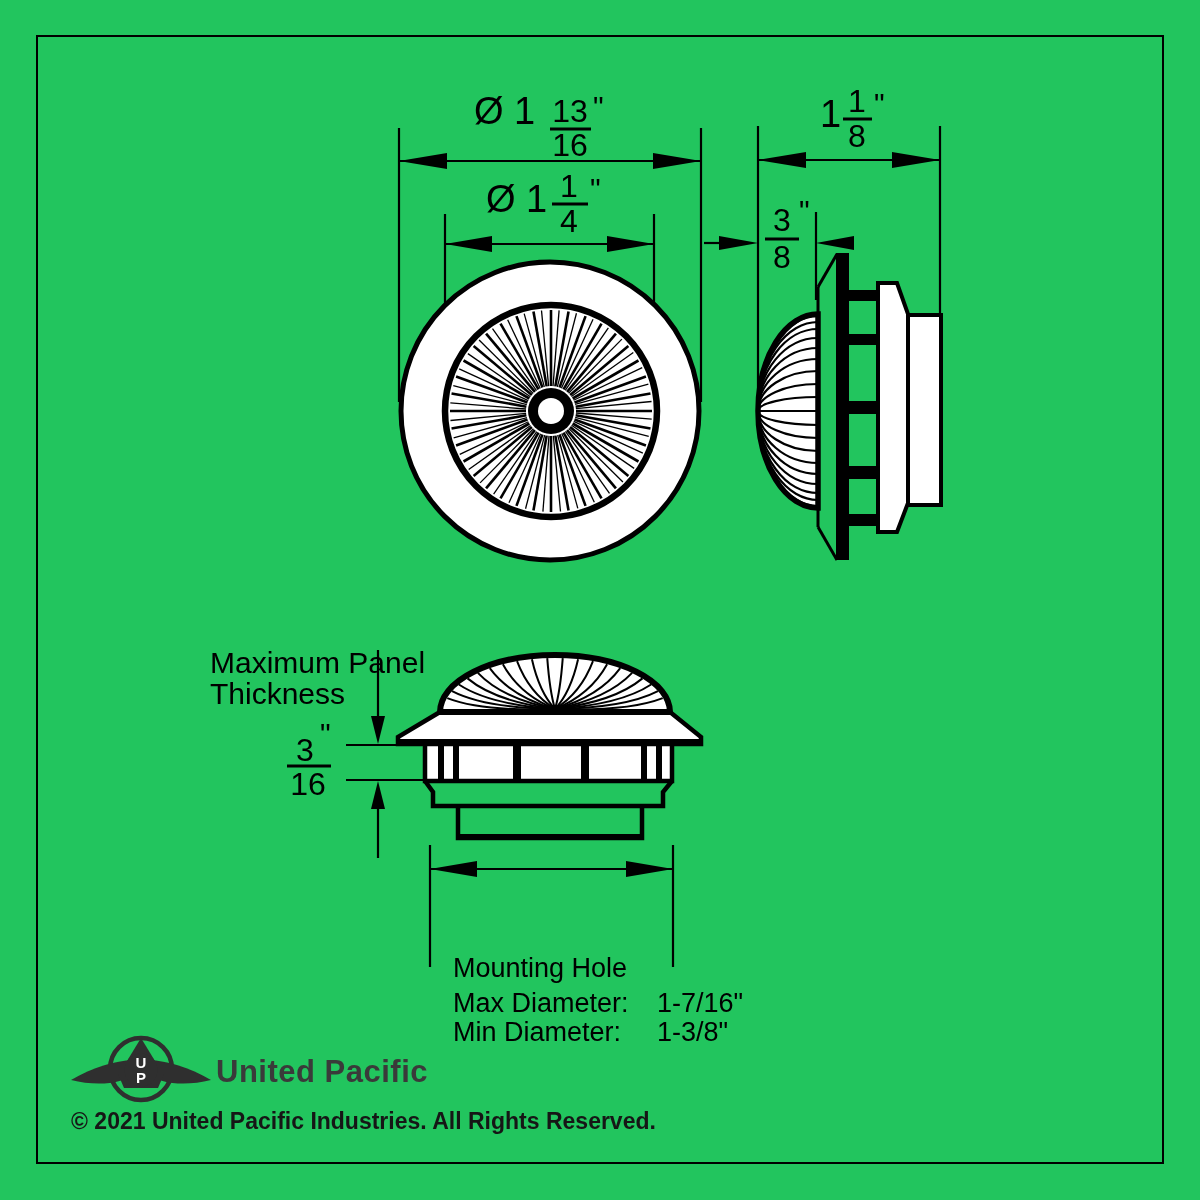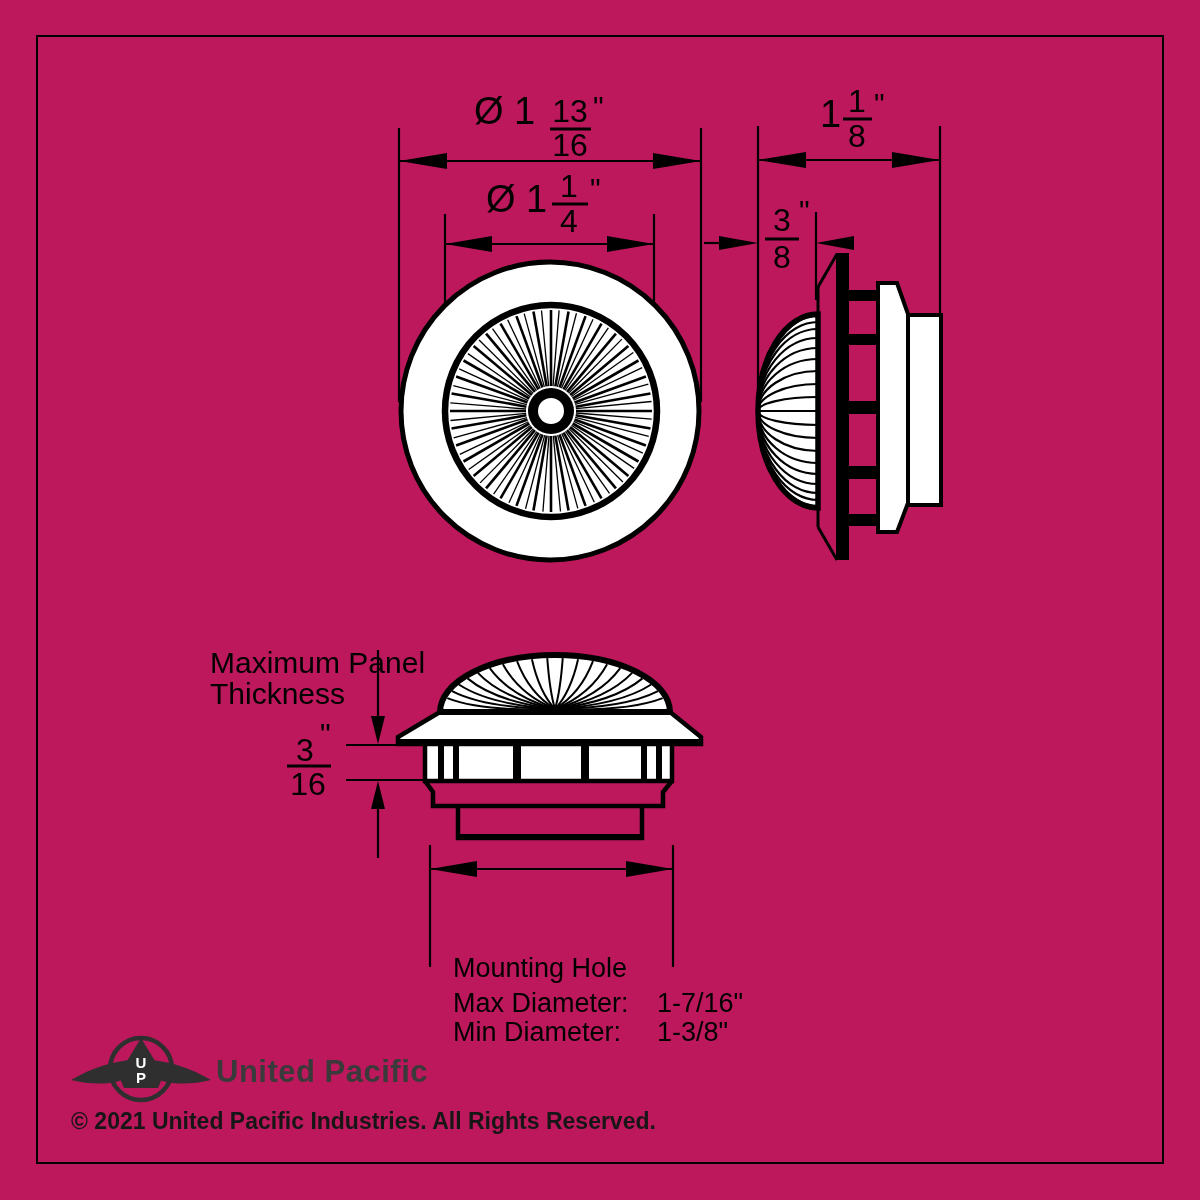--- a/index.html
+++ b/index.html
@@ -1,16 +1,16 @@
 <!DOCTYPE html>
 <html><head>
 <meta charset="utf-8">
 <style>
   html,body{margin:0;padding:0;background:#ffffff;}
-  .canvas{position:relative;width:1200px;height:1200px;background:#be185d;overflow:hidden;}
+  .canvas{position:relative;width:1200px;height:1200px;background:#22c55e;overflow:hidden;}
   svg{display:block;}
   text{font-family:"Liberation Sans","DejaVu Sans",sans-serif;fill:#000000;}
   .dimtxt{font-size:38px;}
   .fractxt{font-size:32px;}
   .unittxt{font-size:30px;}
   .lbltxt{font-size:30px;}
   .notetxt{font-size:27px;}
   .brandtxt{font-size:31px;font-weight:700;fill:#3a3a3a;letter-spacing:.5px;}
   .copytxt{font-size:23px;font-weight:700;fill:#161616;}
   .monotxt{font-size:15px;font-weight:700;fill:#ffffff;}

